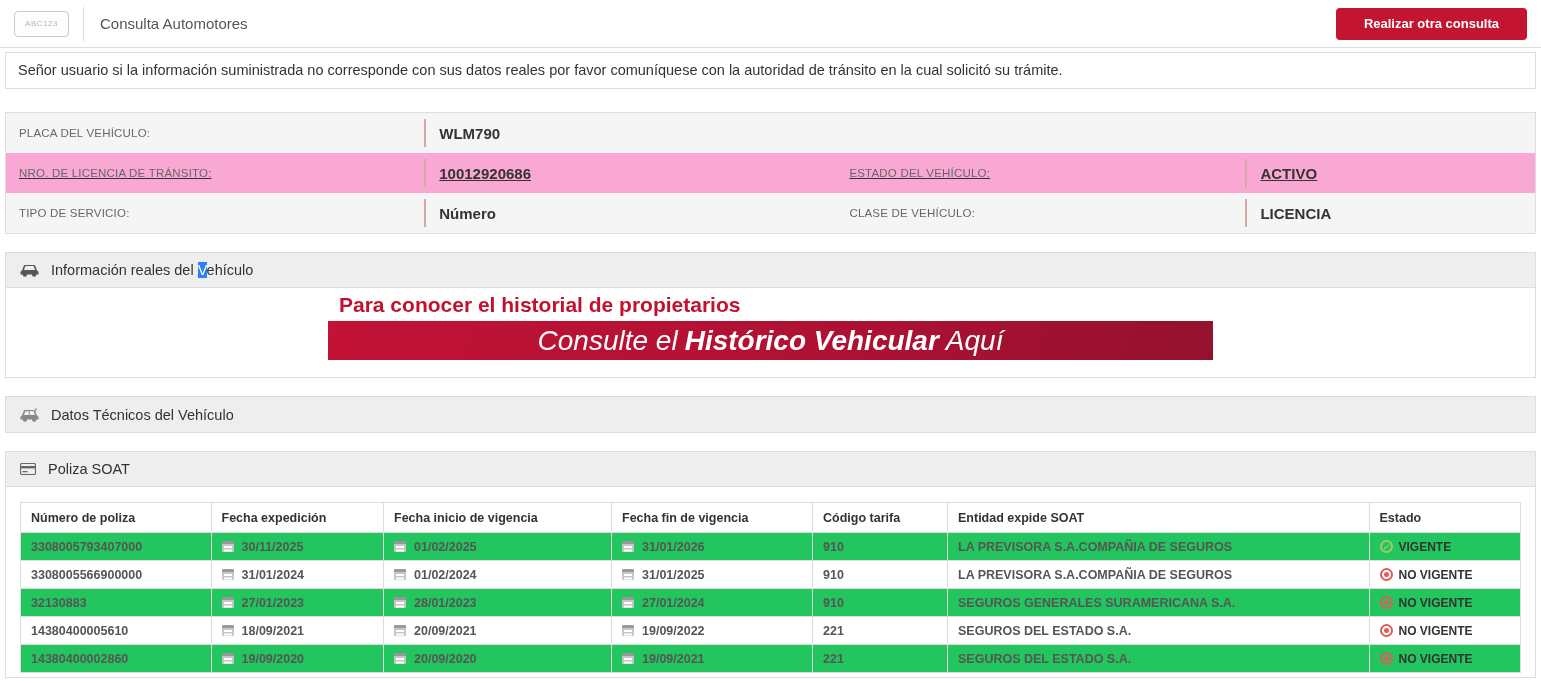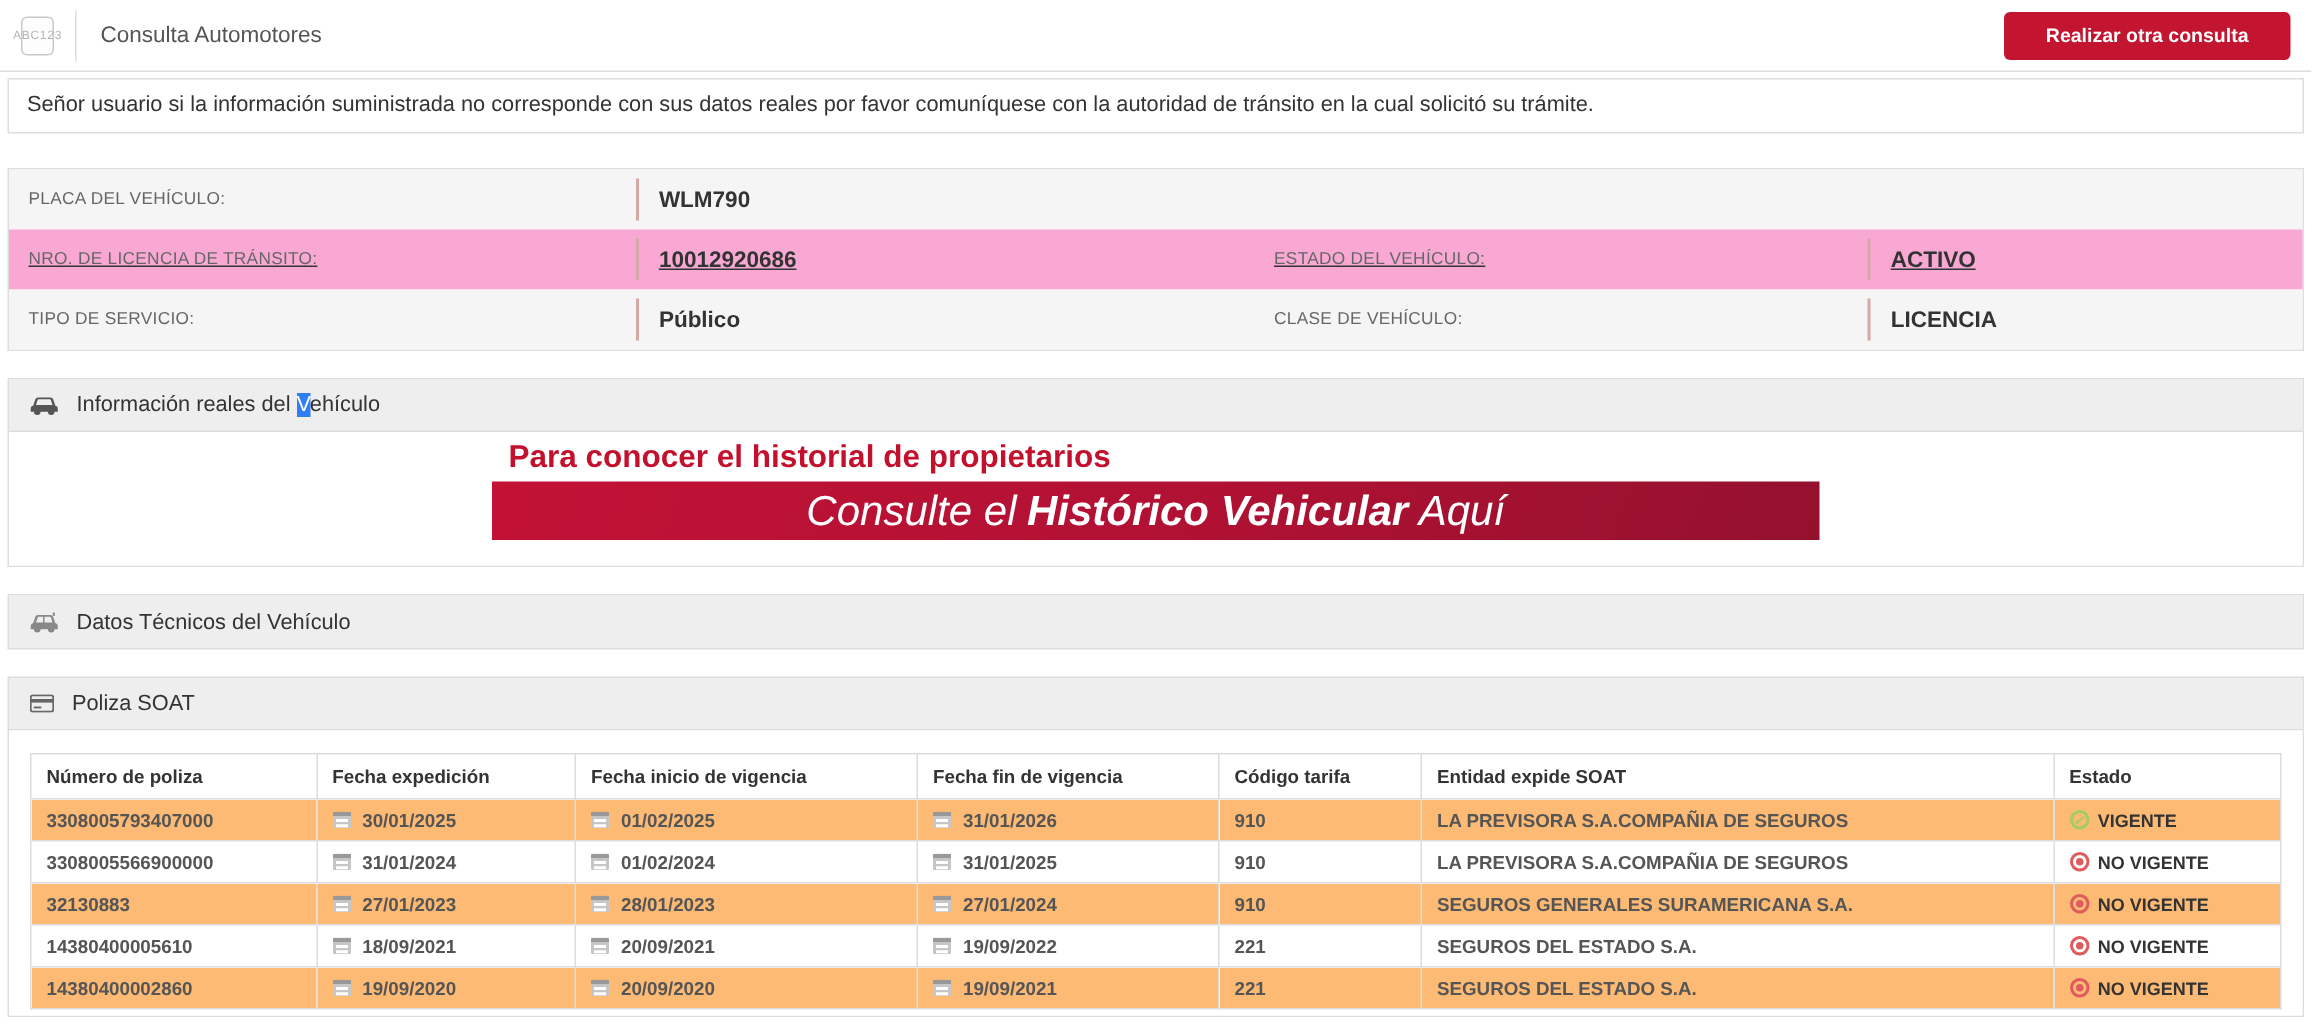--- a/index.html
+++ b/index.html
@@ -1,21 +1,21 @@
 <!DOCTYPE html>
 <html><head>
 <meta charset="utf-8">
 <style>
   * { margin:0; padding:0; box-sizing:border-box; }
   html,body { width:1541px; height:683px; overflow:hidden; background:#fff;
     font-family:"Liberation Sans", sans-serif; color:#333; }
 
   
   .app-header { height:48px; border-bottom:1px solid #ddd; display:flex; align-items:center; padding:0 14px; background:#fff; }
-  .plate-icon { width:22px; height:26px; border:1px solid #c9c9c9; border-radius:4px;
+  .plate-icon { width:55px; height:26px; border:1px solid #c9c9c9; border-radius:4px;
     display:flex; align-items:center; justify-content:center; font-size:8px; color:#b5b5b5; letter-spacing:.5px; background:#fdfdfd; }
   .hdr-divider { width:1px; height:34px; background:#ddd; margin:0 16px 0 14px; }
   .hdr-title { font-size:15px; color:#555; }
   .hdr-spacer { flex:1; }
   .btn-red { background:#c31430; color:#fff; border:none; border-radius:4px; height:32px;
     padding:0 28px; font-size:13px; font-weight:bold; font-family:inherit; cursor:pointer; }
 
   
   .notice { margin:4px 5px 0 5px; border:1px solid #ddd; background:#fff; padding:9px 12px; font-size:14.5px; color:#333; height:37px; }
 
@@ -44,21 +44,21 @@
   .banner-bar { margin-top:4px; height:39px; background:linear-gradient(115deg,#c21236 0%,#b01133 55%,#94112e 100%);
     display:flex; align-items:center; justify-content:center; color:#fff; font-style:italic; font-size:28px; cursor:pointer; }
   .banner-bar b { margin:0 7px; }
 
   
   .soat-body { background:#fff; padding:15px 14px 4px 14px; }
   table.soat { width:100%; border-collapse:collapse; table-layout:fixed; }
   table.soat th, table.soat td { border:1px solid #ddd; font-size:12.5px; text-align:left; padding:0 10px; overflow:hidden; white-space:nowrap; }
   table.soat th { height:30px; font-weight:bold; color:#333; background:#fff; }
   table.soat td { height:28px; font-weight:bold; color:#555; }
-  table.soat tr.odd td { background:#fdba74; }
+  table.soat tr.odd td { background:#22c55e; }
   table.soat tr.even td { background:#fff; }
   col.c1{width:12.7%} col.c2{width:11.5%} col.c3{width:15.2%} col.c4{width:13.4%} col.c5{width:9%} col.c6{width:28.1%} col.c7{width:10.1%}
 
   .datecell { display:flex; align-items:center; height:100%; }
   .cal-icon { width:12px; height:11px; background:#c6c6c6; border-top:3px solid #999; border-radius:1px; margin-right:8px; position:relative; flex:none; }
   .cal-icon:after { content:""; position:absolute; left:2px; top:2px; right:2px; height:1.5px;
     background:#fff; box-shadow:0 3.5px 0 #fff; }
 
   .status { display:flex; align-items:center; height:100%; font-weight:bold; color:#333; font-size:12px; }
   .ic-vig, .ic-novig { width:13px; height:13px; border-radius:50%; margin-right:6px; flex:none;
@@ -104,21 +104,21 @@
     <div class="ilabel">ESTADO DEL VEHÍCULO:</div>
     <div class="ivalue">
         <i class="vdiv"></i>
         <b>ACTIVO</b>
       </div>
   </div>
   <div class="info-row odd">
     <div class="ilabel">TIPO DE SERVICIO:</div>
     <div class="ivalue">
         <i class="vdiv"></i>
-        <b>Público</b>
+        <b>Número</b>
       </div>
     <div class="ilabel">CLASE DE VEHÍCULO:</div>
     <div class="ivalue">
         <i class="vdiv"></i>
         <b>LICENCIA</b>
       </div>
   </div>
 </div>
 
 <div class="section">
@@ -186,21 +186,21 @@
           <th>Entidad expide SOAT</th>
           <th>Estado</th>
         </tr>
       </thead>
       <tbody>
         <tr class="odd">
           <td>3308005793407000</td>
           <td>
               <span class="datecell">
                 <i class="cal-icon"></i>
-                <span>30/01/2025</span>
+                <span>30/11/2025</span>
               </span>
             </td>
           <td>
               <span class="datecell">
                 <i class="cal-icon"></i>
                 <span>01/02/2025</span>
               </span>
             </td>
           <td>
               <span class="datecell">

